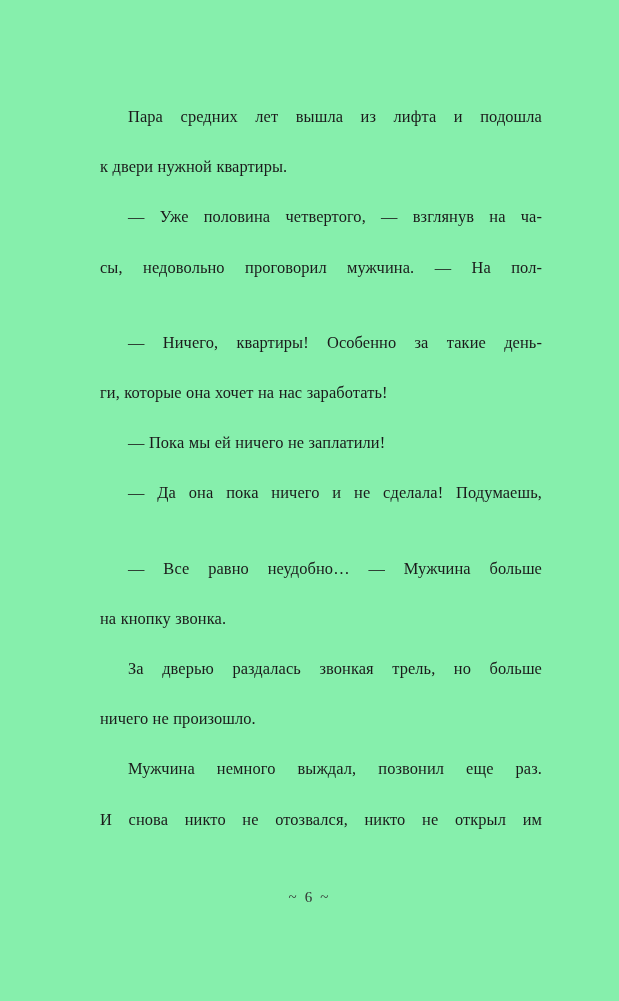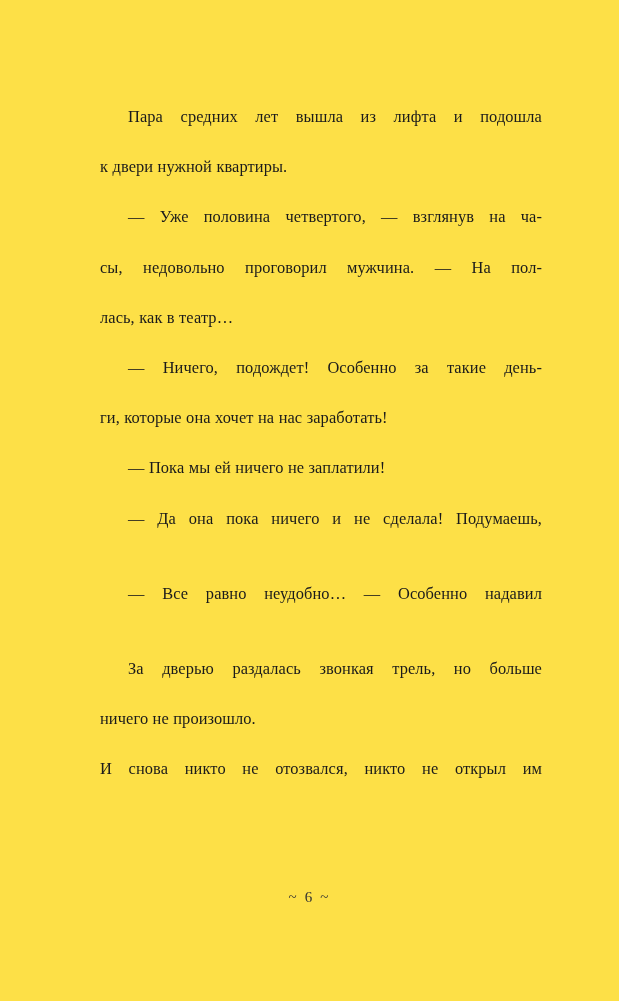--- a/index.html
+++ b/index.html
@@ -4,21 +4,21 @@
 <style>
   html, body {
     margin: 0;
     padding: 0;
     background: #ffffff;
   }
   .page {
     position: relative;
     width: 619px;
     height: 1001px;
-    background: #fde047;
+    background: #86efac;
     overflow: hidden;
     font-family: "Liberation Serif", "DejaVu Serif", serif;
     color: #1b1b1b;
   }
   .text-block {
     position: absolute;
     left: 100px;
     top: 104px;
     width: 442px;
   }
@@ -74,39 +74,40 @@
 <div class="page">
 
   <div class="text-block" id="text-block">
       <p class="para">
         <span class="line indent stretch">Пара средних лет вышла из лифта и подошла</span>
         <span class="line">к двери нужной квартиры.</span>
       </p>
       <p class="para">
         <span class="line indent stretch">— Уже половина четвертого, — взглянув на ча-</span>
         <span class="line stretch">сы, недовольно проговорил мужчина. — На пол-</span>
-        <span class="line">лась, как в театр…</span>
       </p>
       <p class="para">
-        <span class="line indent stretch">— Ничего, подождет! Особенно за такие день-</span>
+        <span class="line indent stretch">— Ничего, квартиры! Особенно за такие день-</span>
         <span class="line">ги, которые она хочет на нас заработать!</span>
       </p>
       <p class="para">
         <span class="line indent">— Пока мы ей ничего не заплатили!</span>
       </p>
       <p class="para">
         <span class="line indent stretch">— Да она пока ничего и не сделала! Подумаешь,</span>
       </p>
       <p class="para">
-        <span class="line indent stretch">— Все равно неудобно… — Особенно надавил</span>
+        <span class="line indent stretch">— Все равно неудобно… — Мужчина больше</span>
+        <span class="line">на кнопку звонка.</span>
       </p>
       <p class="para">
         <span class="line indent stretch">За дверью раздалась звонкая трель, но больше</span>
         <span class="line">ничего не произошло.</span>
       </p>
       <p class="para">
+        <span class="line indent stretch">Мужчина немного выждал, позвонил еще раз.</span>
         <span class="line stretch">И снова никто не отозвался, никто не открыл им</span>
       </p>
     </div>
 
   <div class="folio">~ 6 ~</div>
 
 </div>
 
 </body></html>

